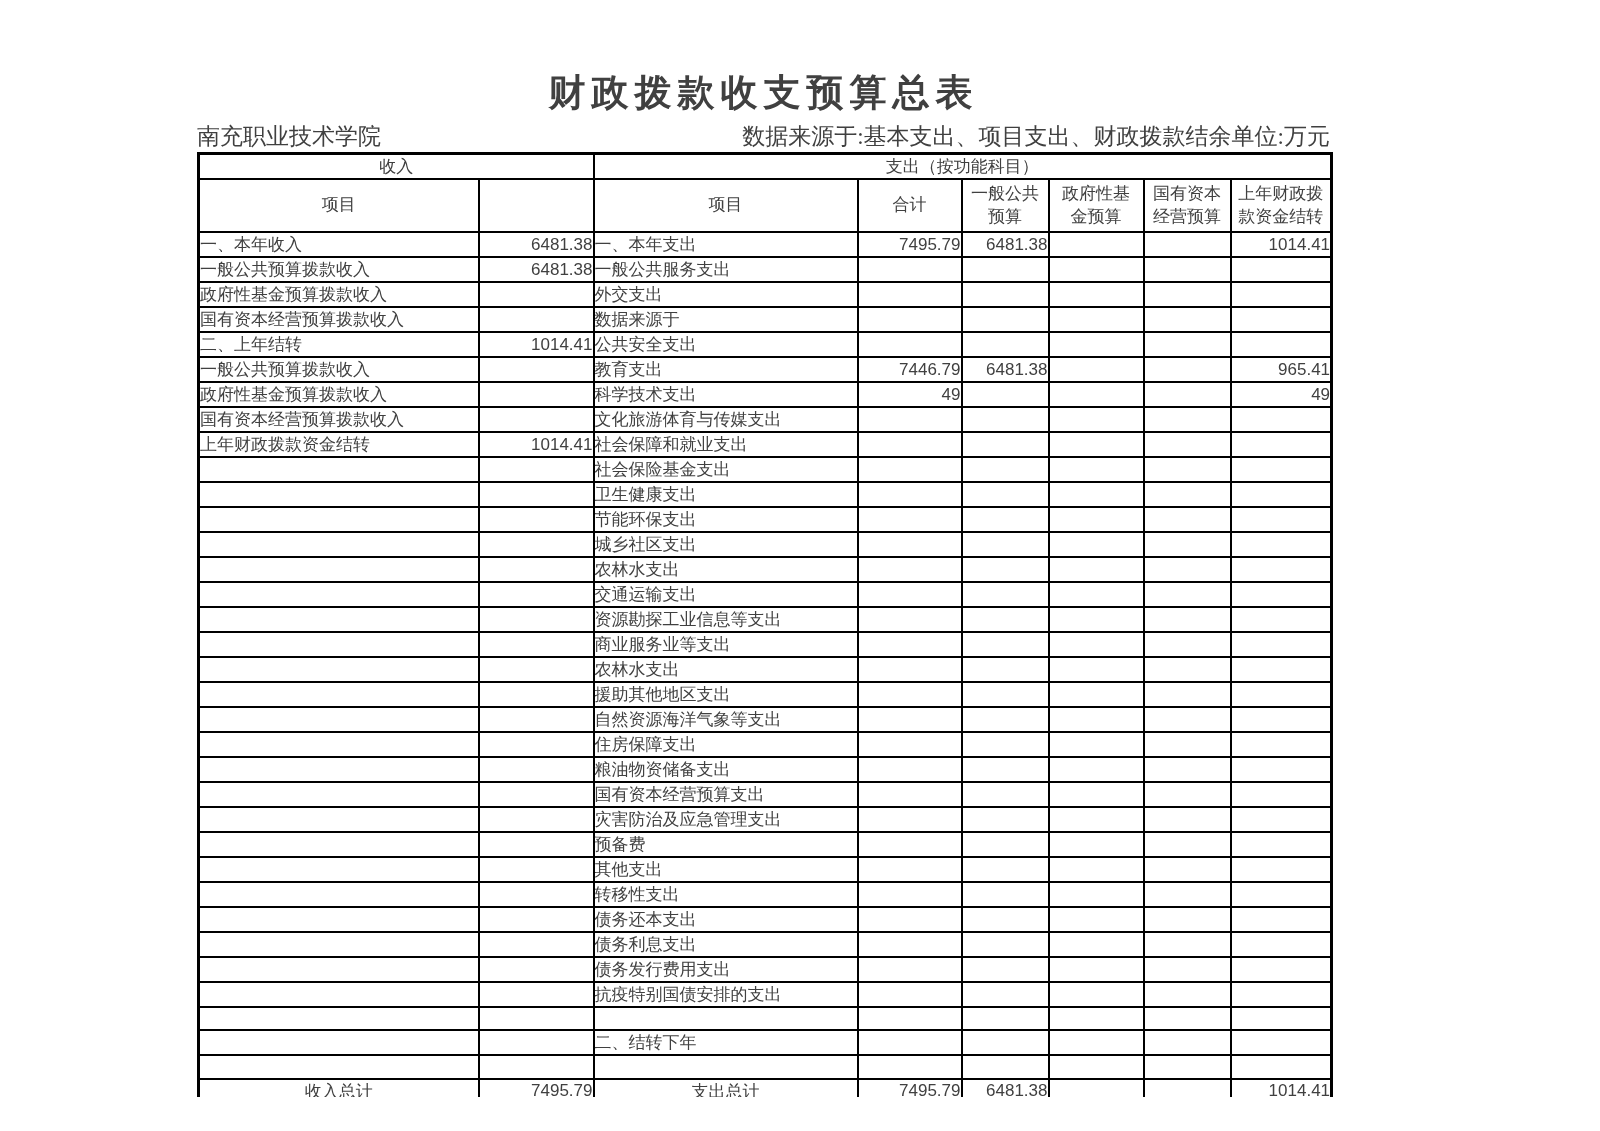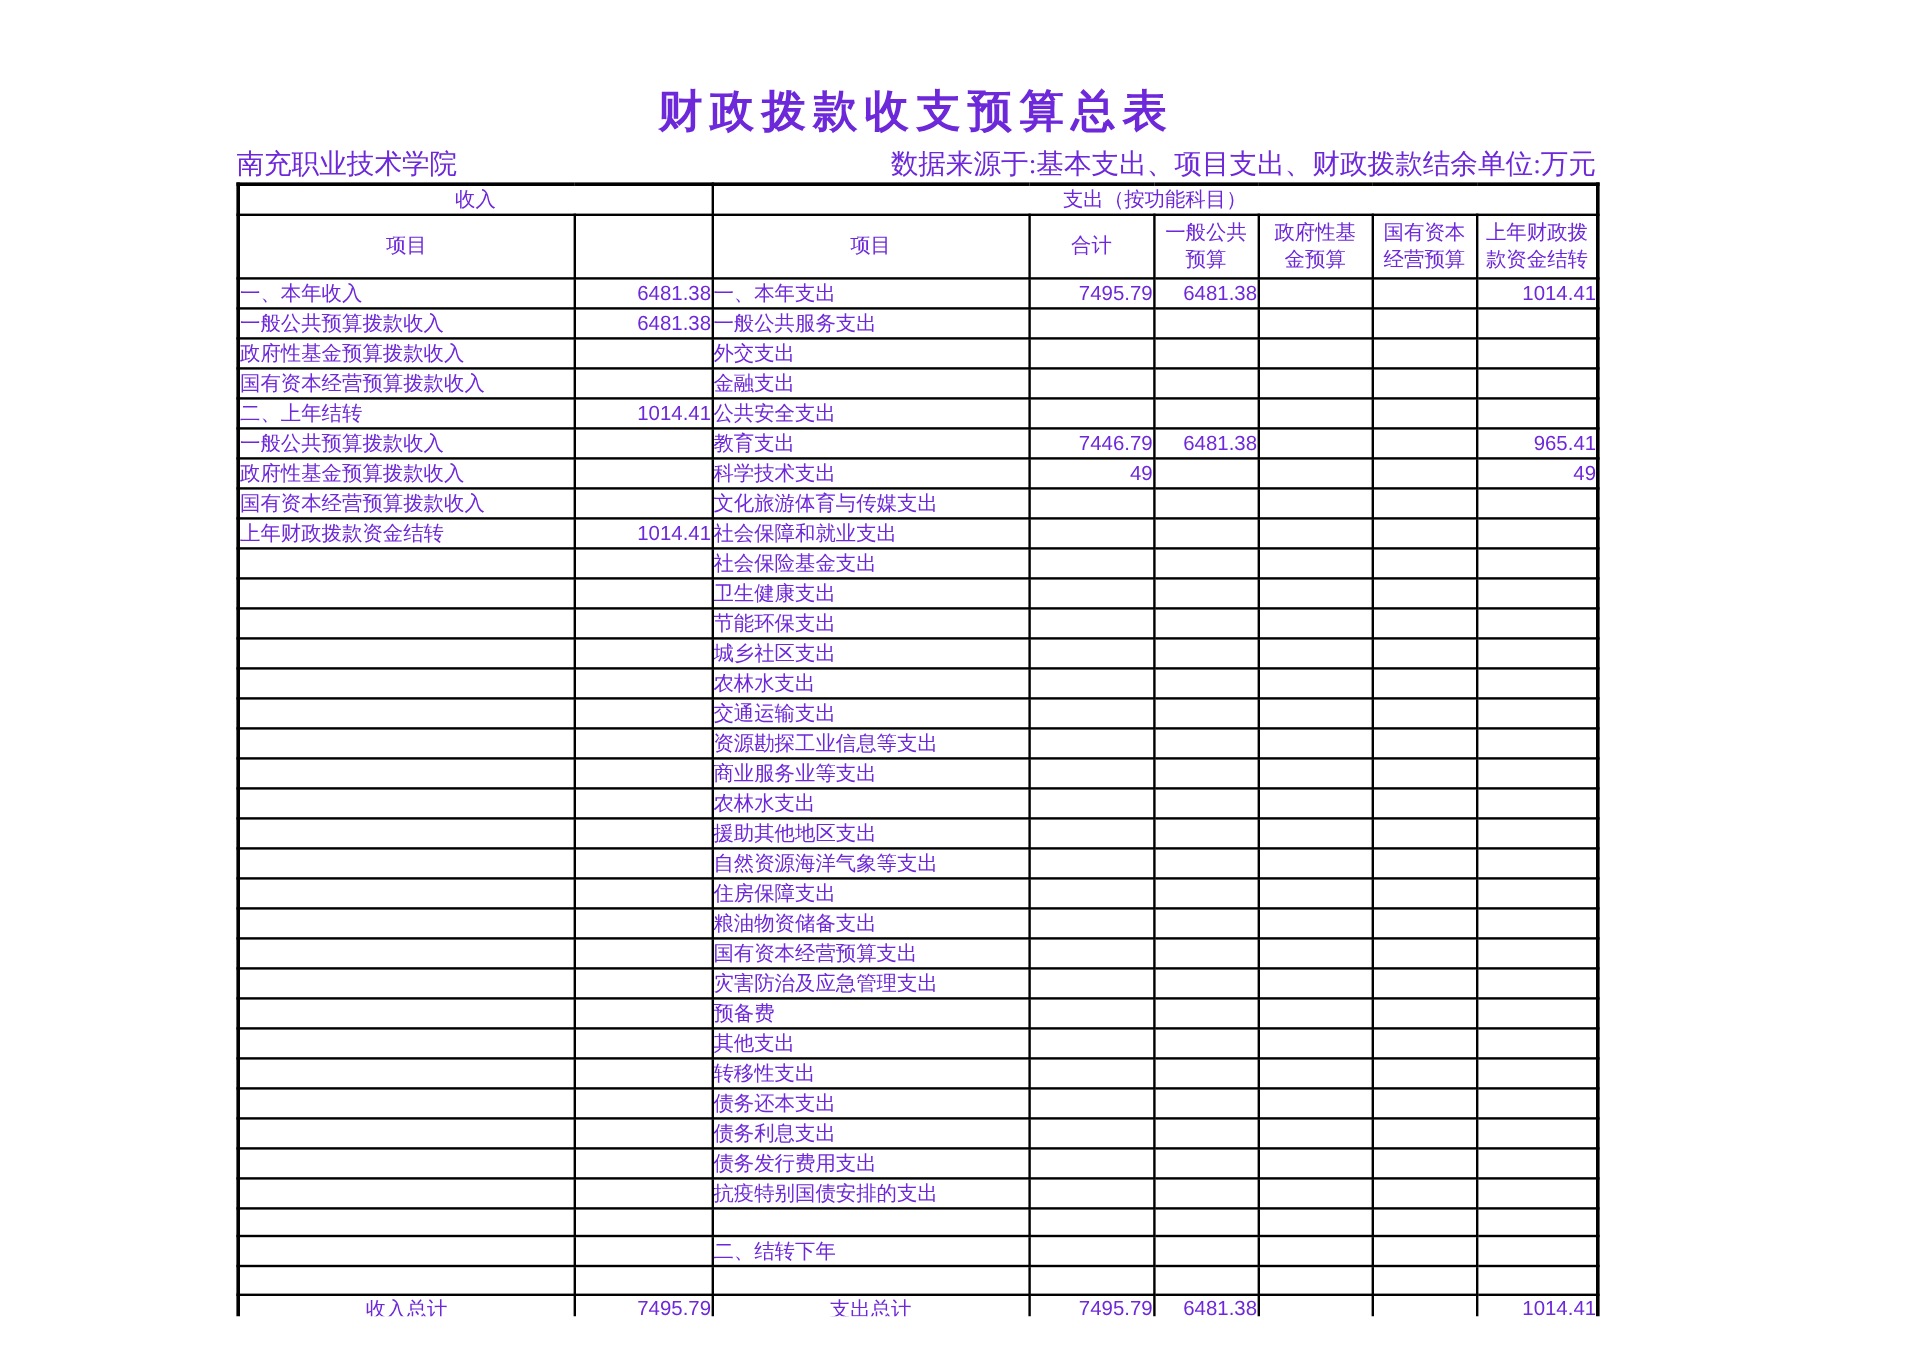--- a/index.html
+++ b/index.html
@@ -1,21 +1,21 @@
 <!DOCTYPE html>
 <html><head>
 <meta charset="utf-8">
 <style>
   html, body { margin: 0; padding: 0; background: #ffffff; }
   .page {
     position: relative;
     width: 1600px;
     height: 1097px;
     background: #ffffff;
-    color: #6d28d9;
+    color: #404040;
     font-family: "Liberation Serif", "DejaVu Serif", serif;
     overflow: hidden;
     text-decoration: underline;
   }
   .doc-title {
     position: absolute;
     left: 197px;
     top: 68px;
     width: 1133px;
     text-align: center;
@@ -143,21 +143,21 @@
       <td class="label ind1">外交支出</td>
       <td class="num"></td>
       <td class="num"></td>
       <td class="num"></td>
       <td class="num"></td>
       <td class="num"></td>
     </tr>
         <tr>
       <td class="label ind1">国有资本经营预算拨款收入</td>
       <td class="num"></td>
-      <td class="label ind1">金融支出</td>
+      <td class="label ind1">数据来源于</td>
       <td class="num"></td>
       <td class="num"></td>
       <td class="num"></td>
       <td class="num"></td>
       <td class="num"></td>
     </tr>
         <tr>
       <td class="label ind0">二、上年结转</td>
       <td class="num">1014.41</td>
       <td class="label ind1">公共安全支出</td>

